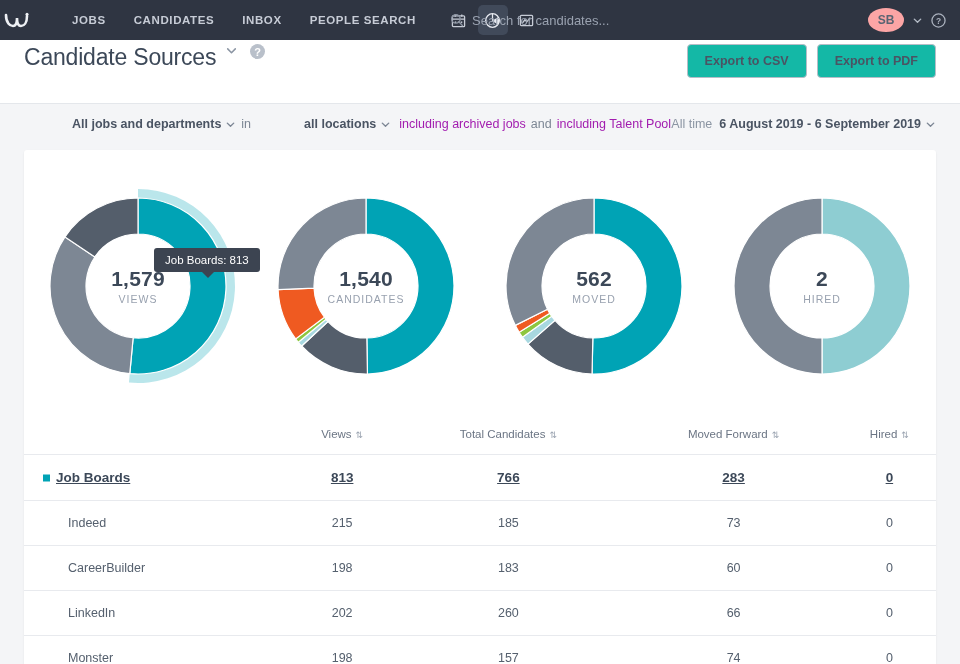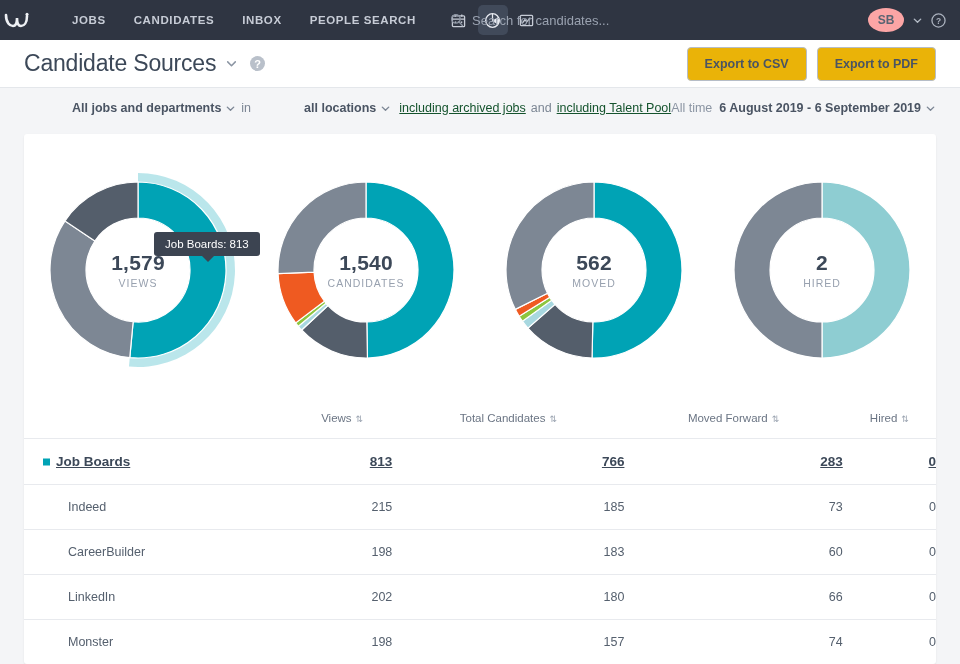--- a/index.html
+++ b/index.html
@@ -68,45 +68,45 @@
     font-size: 12px; font-weight: bold;
     display: flex; align-items: center; justify-content: center;
     cursor: pointer;
   }
   .caret-down { color:#b3bac5; cursor:pointer; display:flex; }
   .help-icon { color:#aab1bd; cursor:pointer; display:flex; }
 
   
   .page-header {
     background: #fff;
-    height: 48px;
-    display: flex;
-    align-items: center;
-    padding: 11px 24px;
+    height: 64px;
+    display: flex;
+    align-items: flex-start;
+    padding: 4px 24px;
     border-bottom: 1px solid #e4e7eb;
   }
   .page-title {
     font-size: 23px;
     font-weight: normal;
     color: #3c4858;
     letter-spacing: -.2px;
   }
   .title-caret { margin-left: 9px; color:#8b95a3; cursor:pointer; display:flex; align-items:center;}
   .title-help {
     margin-left: 12px;
     width: 15px; height: 15px; border-radius: 50%;
     background: #b9c0ca; color: #fff;
     font-size: 11px; font-weight: bold;
     display:flex; align-items:center; justify-content:center;
     cursor:pointer;
   }
   .header-actions { margin-left: auto; display: flex; gap: 10px; }
   .btn {
     border: 1px solid #b6bdc7;
-    background: #eab308;
+    background: #14b8a6;
     color: #4a5463;
     font-size: 12.5px;
     font-weight: bold;
     padding: 9px 17px;
     border-radius: 4px;
     cursor: pointer;
     font-family: inherit;
     white-space: nowrap;
   }
 
@@ -117,22 +117,21 @@
     align-items: center;
     padding: 0 24px;
     font-size: 12.5px;
     color: #5a6472;
     background: #f4f5f7;
   }
   .f-strong { font-weight: bold; color: #4a5463; cursor:pointer;margin-left:48px; }
   .f-plain  { color: #7c8694; margin: 17px 5px; }
   .f-caret { color:#7c8694; margin-left:4px; display:inline-flex; vertical-align:middle; cursor:pointer; }
   .f-link {
-    color: #14532d;
-    text-decoration: underline;
+    color: #a21caf;
     cursor: pointer;
   }
   .filter-right { margin-left:auto; display:flex; align-items:center; font-size:12.5px;}
   .alltime { color:#8b95a3; margin-right:7px; }
   .daterange { font-weight:bold; color:#4a5463; cursor:pointer; }
 
   
   .card {
     background: #fff;
     margin: 6px 24px 0 24px;
@@ -193,21 +192,21 @@
     color: #6b7584;
     padding: 14px 0 14px 0;
     text-align: center;
     white-space: nowrap;
   }
   thead th.col-source { width: 268px; text-align: left; padding-left: 24px; }
   .sort-ico { color:#9aa3b0; font-size:9px; margin-left:4px; cursor:pointer; }
   tbody td {
     font-size: 12.5px;
     color: #55606e;
-    text-align: right;
+    text-align: center;
     padding: 15px 0;
     border-top: 1px solid #e8eaee;
   }
   tbody td.col-source { text-align: left; padding-left: 24px; }
   tr.group td { font-weight: bold; color: #3c4858; font-size: 13.5px; text-decoration: underline; }
   tr.group td.col-source { padding-left: 32px; position: relative; }
   .bullet {
     position: absolute;
     left: 19px; top: 50%;
     transform: translateY(-50%);
@@ -417,21 +416,21 @@
         <tr class="child">
           <td class="col-source">CareerBuilder</td>
           <td>198</td>
           <td>183</td>
           <td>60</td>
           <td>0</td>
         </tr>
         <tr class="child">
           <td class="col-source">LinkedIn</td>
           <td>202</td>
-          <td>180</td>
+          <td>260</td>
           <td>66</td>
           <td>0</td>
         </tr>
         <tr class="child">
           <td class="col-source">Monster</td>
           <td>198</td>
           <td>157</td>
           <td>74</td>
           <td>0</td>
         </tr>

